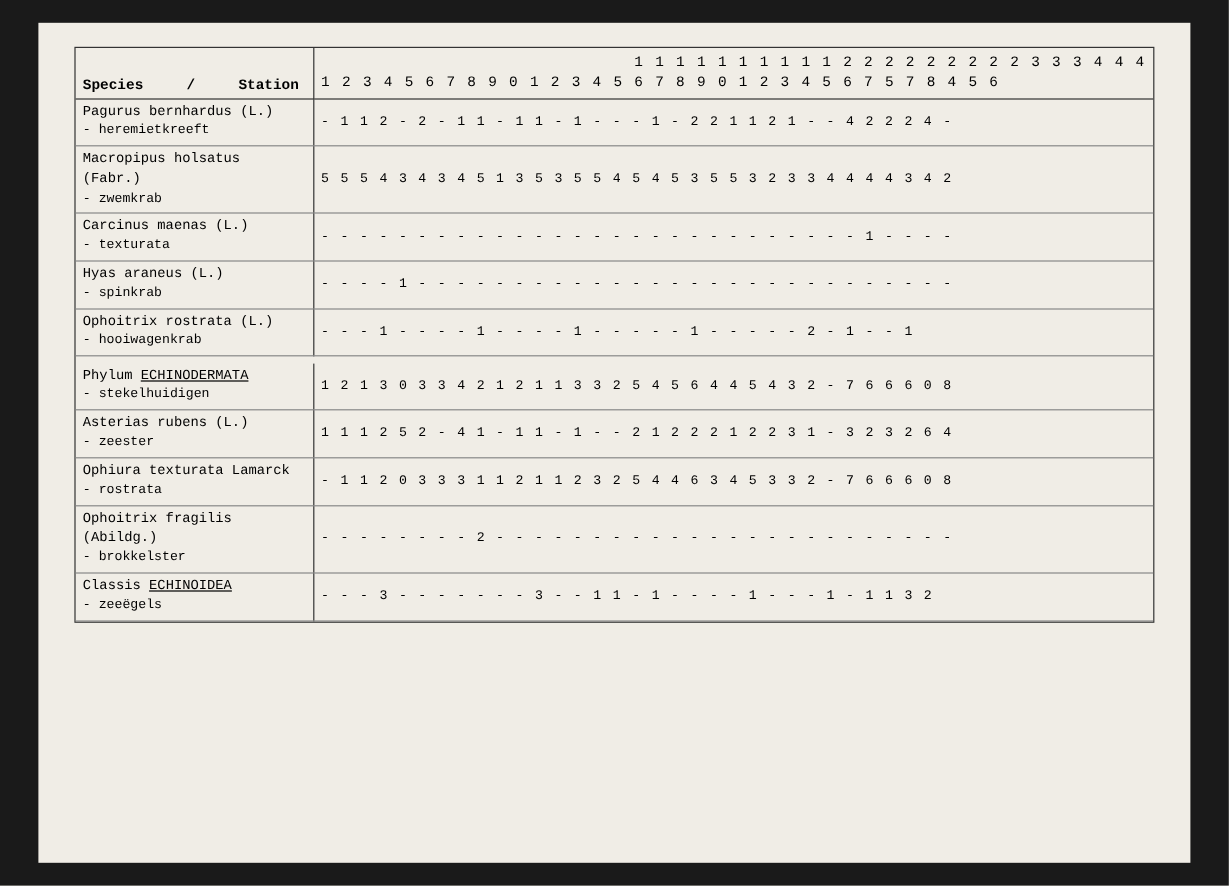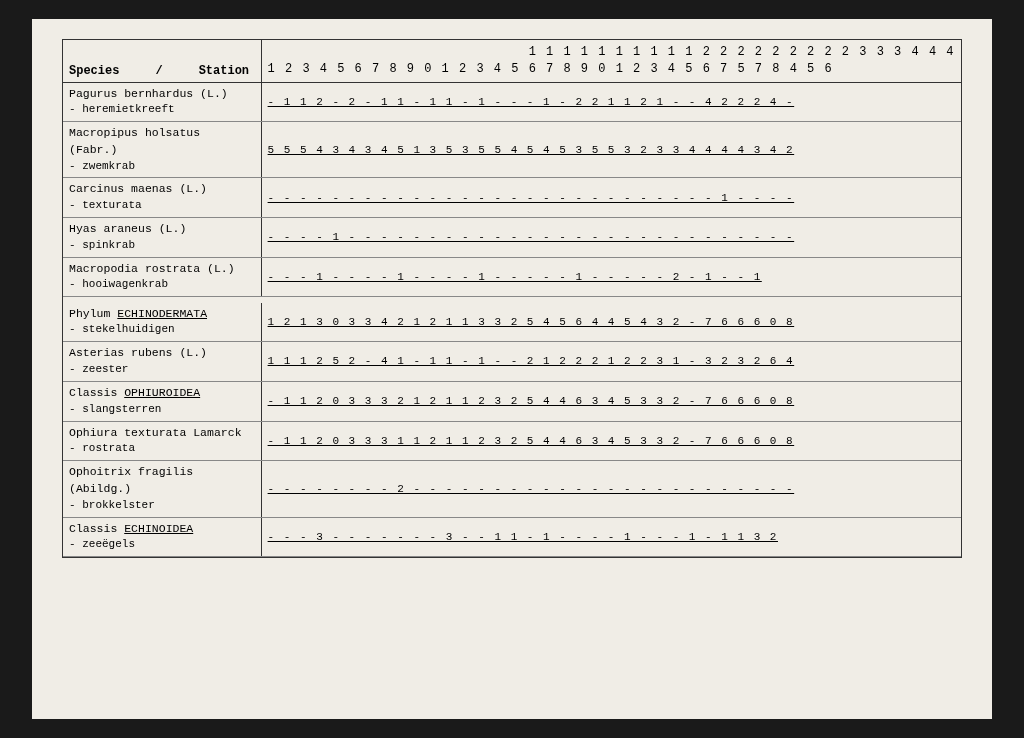--- a/index.html
+++ b/index.html
@@ -60,21 +60,20 @@
     }
     .species-dutch {
       font-size: 11px;
       font-family: Liberation Mono, monospace;
     }
     .data-cell {
       font-size: 11px;
       white-space: pre;
       letter-spacing: 1.5px;
       line-height: 1.5;
-      text-decoration: underline;
     }
     .group-spacer td {
       height: 6px;
     }
   </style>
 </head>
 <body>
 
 <div class="page">
   <div class="table-container">
@@ -118,21 +117,21 @@
           </tr>
           <tr class="data-row">
             <td class="species-cell">
               <div class="species-name">Hyas araneus (L.)</div>
               <div class="species-dutch">- spinkrab</div>
             </td>
             <td class="data-cell">- - - - 1 - - - - - - - - - - - - - - - - - - - - - - - - - - - -</td>
           </tr>
           <tr class="data-row">
             <td class="species-cell">
-              <div class="species-name">Macropodia rostrata (L.)</div>
+              <div class="species-name">Ophoitrix rostrata (L.)</div>
               <div class="species-dutch">- hooiwagenkrab</div>
             </td>
             <td class="data-cell">- - - 1 - - - - 1 - - - - 1 - - - - - 1 - - - - - 2 - 1 - - 1</td>
           </tr>
           <tr class="group-spacer">
             <td></td>
             <td></td>
           </tr>
           <tr class="data-row">
             <td class="species-cell">
@@ -140,27 +139,20 @@
               <div class="species-dutch">- stekelhuidigen</div>
             </td>
             <td class="data-cell">1 2 1 3 0 3 3 4 2 1 2 1 1 3 3 2 5 4 5 6 4 4 5 4 3 2 - 7 6 6 6 0 8</td>
           </tr>
           <tr class="data-row">
             <td class="species-cell">
               <div class="species-name">Asterias rubens (L.)</div>
               <div class="species-dutch">- zeester</div>
             </td>
             <td class="data-cell">1 1 1 2 5 2 - 4 1 - 1 1 - 1 - - 2 1 2 2 2 1 2 2 3 1 - 3 2 3 2 6 4</td>
-          </tr>
-          <tr class="data-row">
-            <td class="species-cell">
-              <div class="species-name">Classis <span style="text-decoration:underline">OPHIUROIDEA</span></div>
-              <div class="species-dutch">- slangsterren</div>
-            </td>
-            <td class="data-cell">- 1 1 2 0 3 3 3 2 1 2 1 1 2 3 2 5 4 4 6 3 4 5 3 3 2 - 7 6 6 6 0 8</td>
           </tr>
           <tr class="data-row">
             <td class="species-cell">
               <div class="species-name">Ophiura texturata Lamarck</div>
               <div class="species-dutch">- rostrata</div>
             </td>
             <td class="data-cell">- 1 1 2 0 3 3 3 1 1 2 1 1 2 3 2 5 4 4 6 3 4 5 3 3 2 - 7 6 6 6 0 8</td>
           </tr>
           <tr class="data-row">
             <td class="species-cell">

